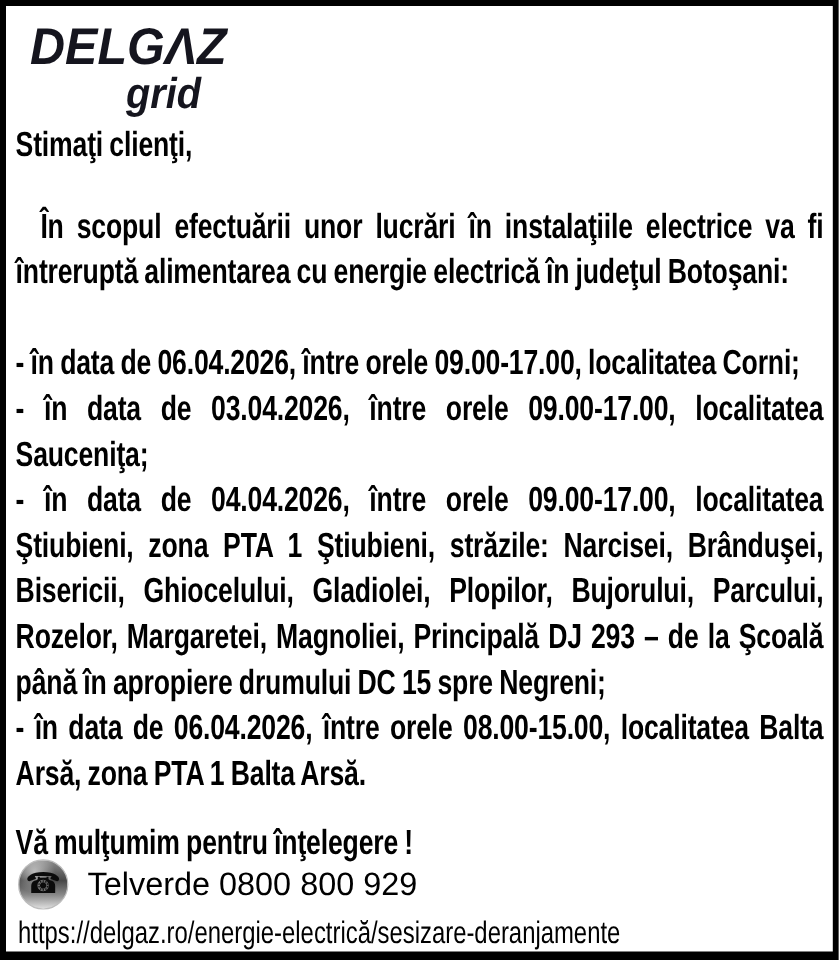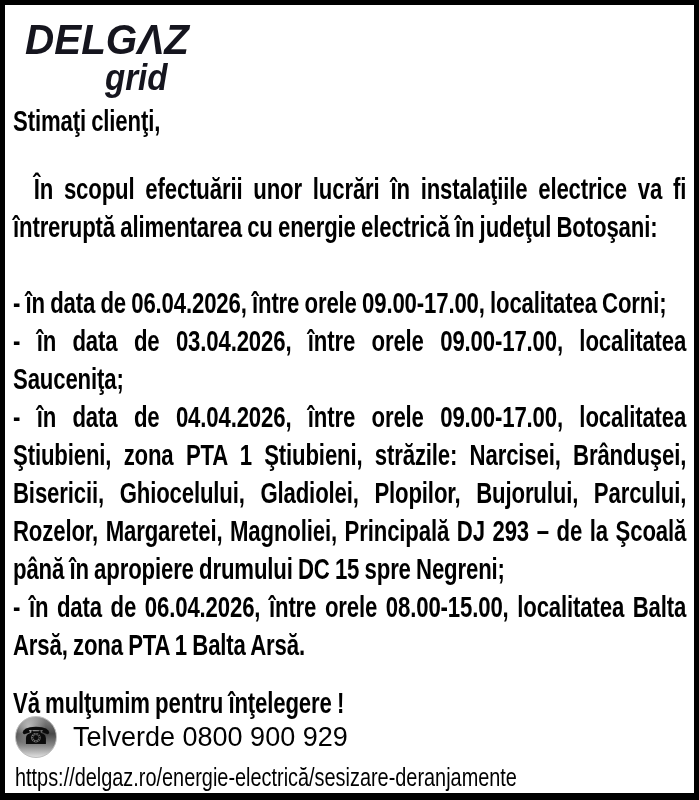--- a/index.html
+++ b/index.html
@@ -101,20 +101,20 @@
       <p>- în data de 06.04.2026, între orele 08.00-15.00, localitatea Balta Arsă, zona PTA 1 Balta Arsă.</p>
     </div>
     <p class="closing">Vă mulţumim pentru înţelegere !</p>
   </div>
 
   <div class="contact">
     <div class="phone-row">
       <span class="phone-icon">
         <span class="phone-glyph">☎</span>
       </span>
-      <span class="phone-label">Telverde 0800 900 929</span>
+      <span class="phone-label">Telverde 0800 800 929</span>
     </div>
     <div class="url-wrap condensed">
       <a href="#" class="url">https://delgaz.ro/energie-electrică/sesizare-deranjamente</a>
     </div>
   </div>
 
 </div>
 
 </body></html>

